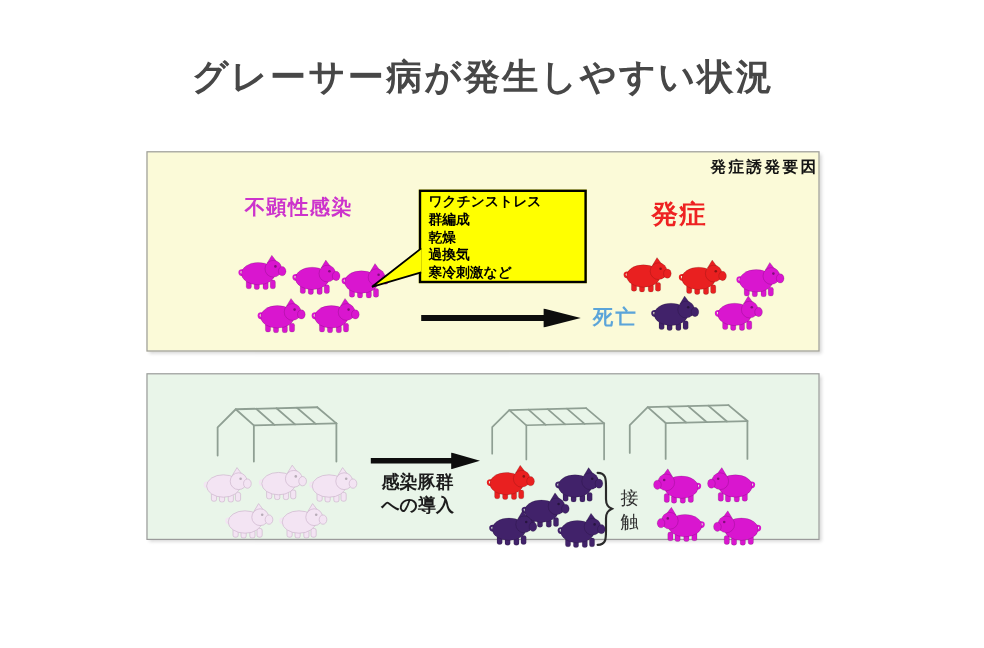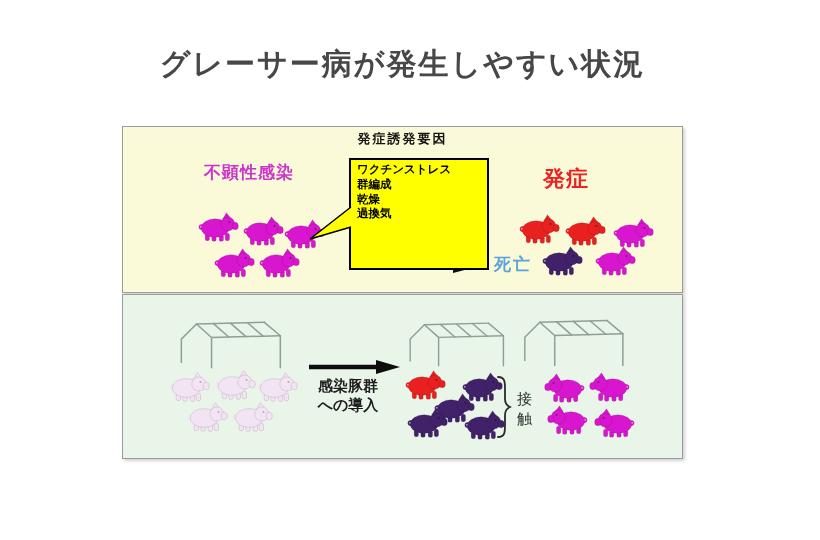--- a/index.html
+++ b/index.html
@@ -9,31 +9,31 @@
   }
   .title{
     position:absolute;left:122px;top:44px;width:561px;text-align:center;
     font-size:30px;color:#474747;letter-spacing:2px;font-weight:700;
   }
   .panel{
     position:absolute;left:122px;width:561px;box-sizing:border-box;
     border:1px solid #9b9b9b;box-shadow:2px 2px 3px rgba(0,0,0,0.18);
   }
   #top-panel{top:126px;height:167px;background:var(--top-panel-bg);}
-  #bottom-panel{top:294px;height:165px;background:var(--bottom-panel-bg);}
+  #bottom-panel{top:311px;height:139px;background:var(--bottom-panel-bg);}
   .panel-header{
-    position:absolute;top:3px;left:0;right:0;text-align:center;
+    position:absolute;top:3px;left:0;right:0;text-align:right;
     font-size:13px;font-weight:bold;color:#141414;letter-spacing:2px;
   }
   .lbl{position:absolute;font-weight:bold;white-space:nowrap;}
   #subclinical-label{left:62px;top:34px;width:128px;text-align:center;font-size:17px;letter-spacing:1px;color:var(--subclinical-text);}
   #onset-label{left:408px;top:37px;width:70px;text-align:center;font-size:22px;letter-spacing:1px;color:var(--onset-text);}
   #death-label{left:371px;top:126px;font-size:17px;letter-spacing:2px;color:var(--death-text);font-weight:600;}
   .callout{
-    position:absolute;left:226px;top:31px;width:140px;height:112px;box-sizing:border-box;
+    position:absolute;left:226px;top:31px;width:140px;height:78px;box-sizing:border-box;
     background:var(--callout-bg);border:2px solid #000;padding:2px 0 0 6px;z-index:2;
   }
   .callout-line{font-size:11.5px;font-weight:bold;line-height:14.8px;color:#000;white-space:nowrap;}
   .tail{position:absolute;left:184px;top:78px;z-index:3;}
   .arrow{position:absolute;}
   #top-arrow{left:226px;top:130px;}
   #intro-arrow{left:185px;top:65px;}
   #intro-label{
     position:absolute;left:172px;top:81px;width:106px;text-align:center;
     font-size:15px;font-weight:bold;line-height:19px;color:#1c1c1c;
@@ -60,20 +60,21 @@
 
     <div class="lbl" id="subclinical-label">不顕性感染</div>
     <div class="lbl" id="onset-label">発症</div>
     <div class="lbl" id="death-label">死亡</div>
 
     <div class="callout">
       <div class="callout-line">ワクチンストレス</div>
       <div class="callout-line">群編成</div>
       <div class="callout-line">乾燥</div>
       <div class="callout-line">過換気</div>
+      <div class="callout-line">寒冷刺激など</div>
     </div>
     <svg class="tail" width="46" height="38">
       <path d="M44,2 L3,34 L44,22" fill="#ffff00" stroke="#000" stroke-width="1.5"></path>
     </svg>
 
     <svg class="arrow" id="top-arrow" width="135" height="16">
       <line x1="2" y1="8" x2="106" y2="8" stroke="#0d0d0d" stroke-width="5"></line>
       <polygon points="104,0 135,8 104,16" fill="#0d0d0d"></polygon>
     </svg>
 

